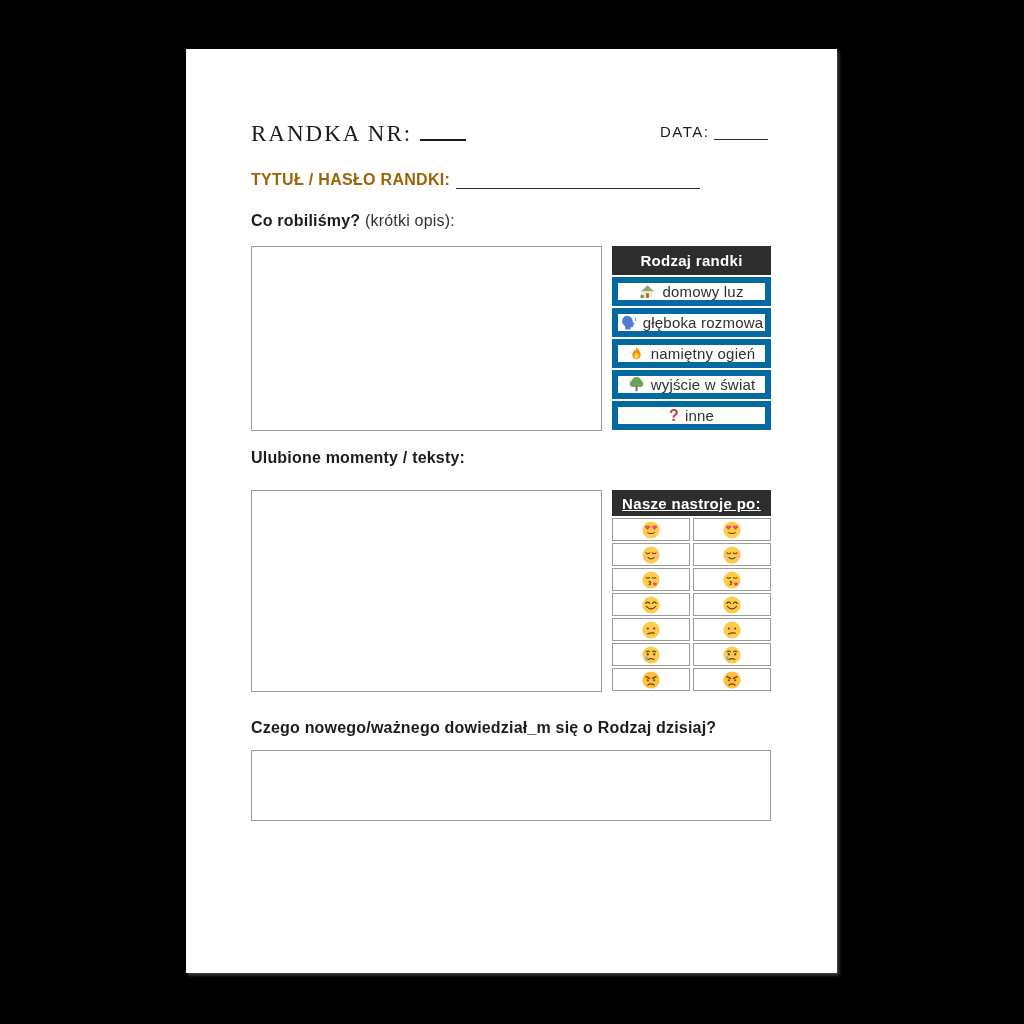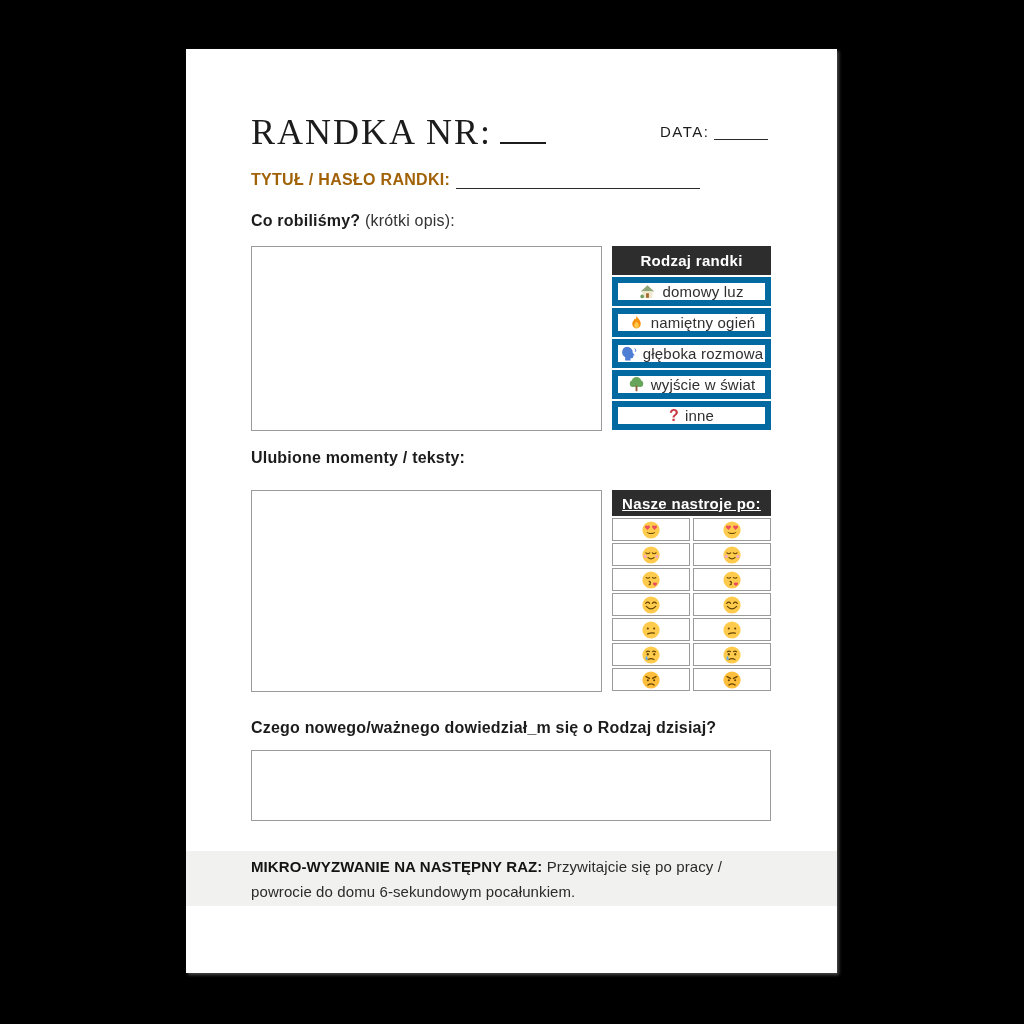--- a/index.html
+++ b/index.html
@@ -14,21 +14,21 @@
     position: absolute;
     left: 186px; top: 49px;
     width: 651px; height: 924px;
     background: #fff;
     box-shadow: 2px 2px 3px rgba(130,130,130,.55);
   }
   
   .doc-title {
     position: absolute; left: 65px; top: 62px;
     font-family: "Liberation Serif", "DejaVu Serif", serif;
-    font-size: 36px; font-weight: 500; letter-spacing: 2px; color: #1c1c1c;
+    font-size: 23px; font-weight: 500; letter-spacing: 2px; color: #1c1c1c;
     white-space: nowrap;
   }
   .doc-title .blank {
     display: inline-block; width: 46px; height: 30px;
     border-bottom: 2px solid #1c1c1c; margin-left: 8px;
   }
   .date-row {
     position: absolute; left: 474px; top: 74px;
     display: flex; align-items: flex-end;
     font-size: 15px; letter-spacing: 1.5px; color: #1d1d1d; justify-content: flex-end;
@@ -218,29 +218,29 @@
   <div class="panel" style="top:197px">
     <div class="panel-header type-header">Rodzaj randki</div>
     <div class="type-option">
       <svg>
           <use href="#ic-house"></use>
         </svg>
       <span>domowy luz</span>
     </div>
     <div class="type-option">
       <svg>
+          <use href="#ic-head"></use>
+        </svg>
+      <span>głęboka rozmowa</span>
+    </div>
+    <div class="type-option">
+      <svg>
           <use href="#ic-fire"></use>
         </svg>
       <span>namiętny ogień</span>
-    </div>
-    <div class="type-option">
-      <svg>
-          <use href="#ic-head"></use>
-        </svg>
-      <span>głęboka rozmowa</span>
     </div>
     <div class="type-option">
       <svg>
           <use href="#ic-tree"></use>
         </svg>
       <span>wyjście w świat</span>
     </div>
     <div class="type-option">
       <span class="q-glyph">?</span>
       <span>inne</span>
@@ -336,17 +336,14 @@
             <use href="#em-angry"></use>
           </svg>
         </div>
     </div>
   </div>
 
   <p class="sec-label" style="top:670px; font-weight:bold">Czego nowego/ważnego dowiedział_m się o Rodzaj dzisiaj?</p>
 
   <div class="write-box" style="left:65px; top:701px; width:520px; height:71px"></div>
 
-  <div class="challenge-banner">
-    <p><b>MIKRO-WYZWANIE NA NASTĘPNY RAZ:</b> <span>Przywitajcie się po pracy / powrocie do domu 6-sekundowym pocałunkiem.</span></p>
-  </div>
 
 </div>
 
 </body></html>

